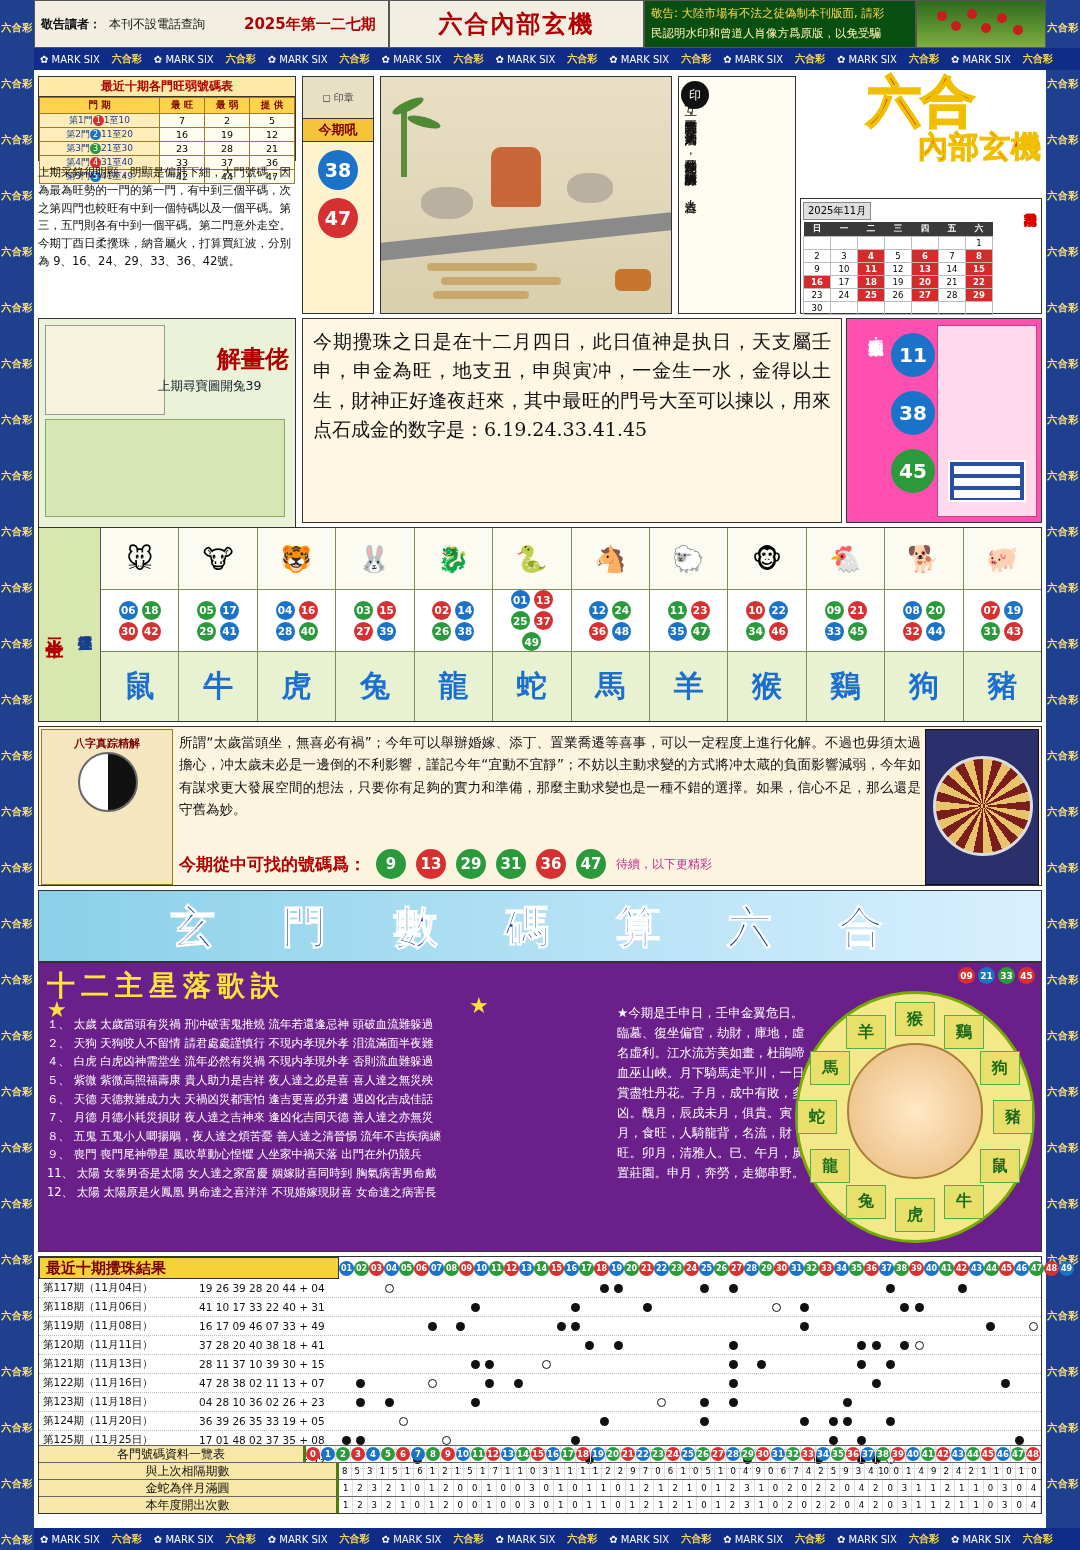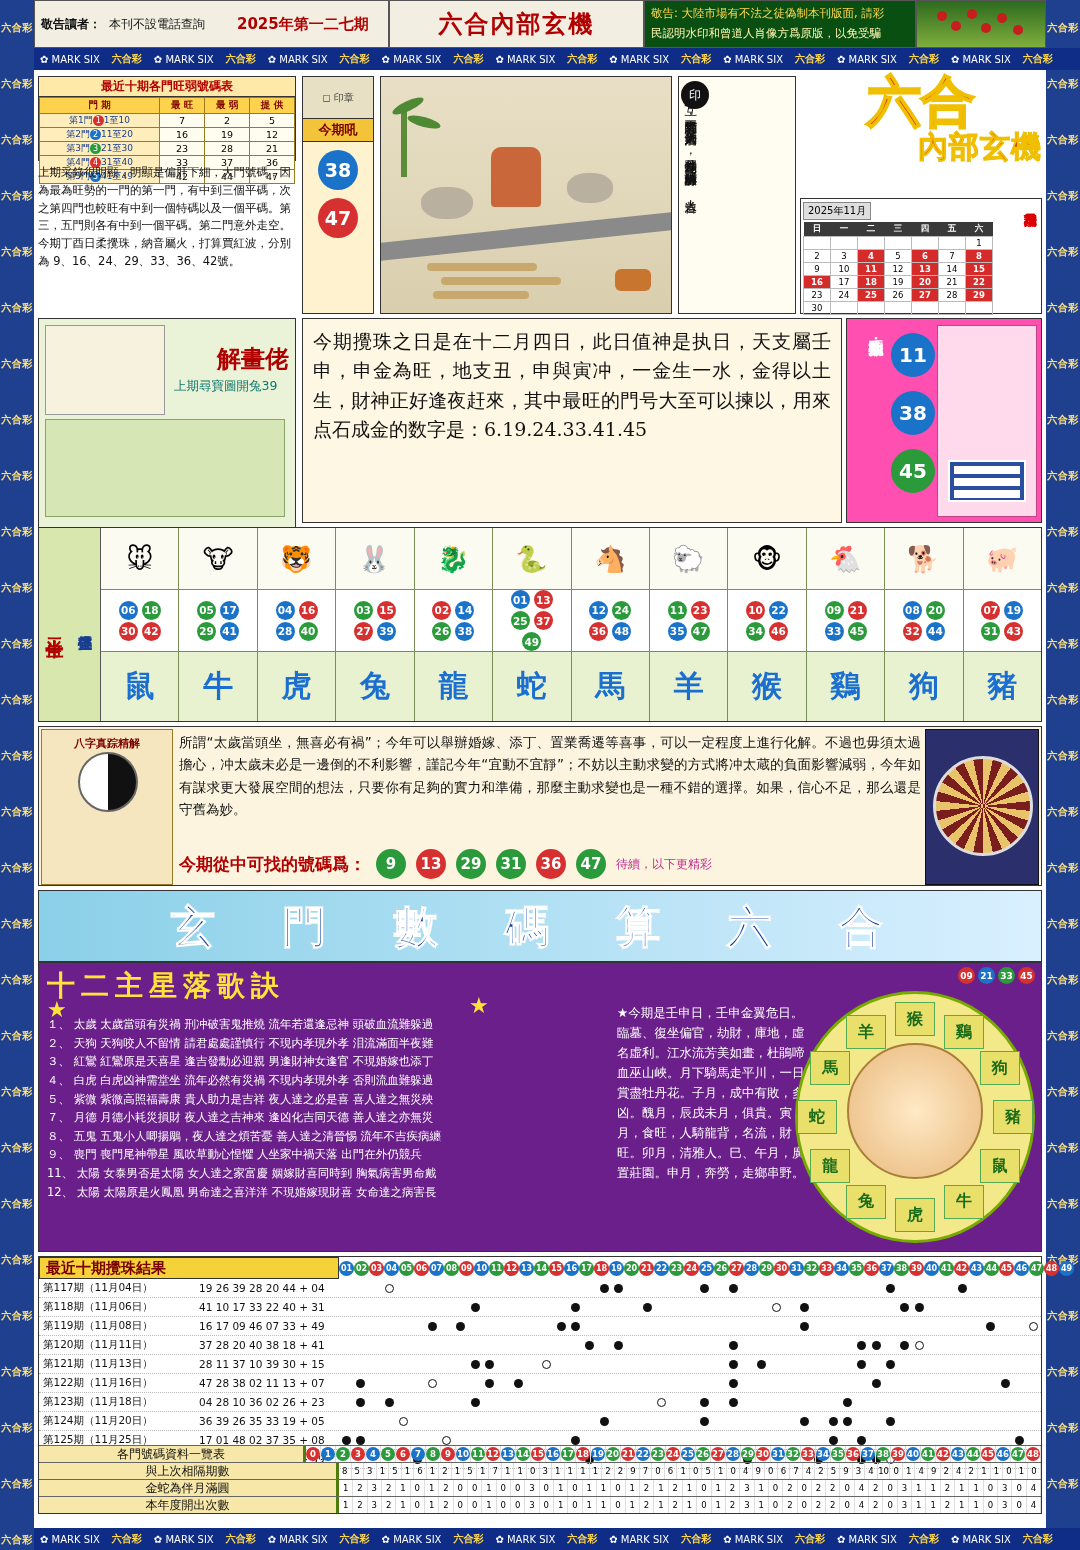--- a/index.html
+++ b/index.html
@@ -27,21 +27,21 @@
 
   .content { position:absolute; left:34px; right:34px; top:0; bottom:0; }
 
   
   .topbar { position:absolute; left:0; top:0; width:1012px; height:48px; display:flex; }
   .tb-left {
     width:355px; background:#f2efe2; border:1px solid #555; display:flex; align-items:center;
     padding-left:6px; font-size:12px; color:#111; gap:8px;
   }
   .tb-left .k { font-weight:bold; }
-  .tb-left .issue { color:#b00000; font-weight:bold; font-size:15px; margin-left:24px; }
+  .tb-left .issue { color:#b00000; font-weight:bold; font-size:15px; margin-left:31px; }
   .tb-mid {
     width:255px; background:#f2efe2; border:1px solid #555; display:flex; align-items:center;
     justify-content:center;
   }
   .tb-mid .title { font-size:24px; font-weight:bold; color:#b00000; letter-spacing:2px; }
   .tb-right {
     flex:1; background:#0a4f12; color:#ffd84d; border:1px solid #555;
     font-size:11.5px; line-height:1.7; padding:3px 6px;
   }
   .tb-right .ln2 { color:#fff6b0; }
@@ -106,21 +106,21 @@
   .cal .sel { background:#dedede; border:1px solid #888; font-size:10px; padding:1px 4px; margin:2px; display:inline-block; }
   .cal table { border-collapse:collapse; font-size:8.5px; width:190px; margin-left:2px; }
   .cal th { background:#3a3a3a; color:#fff; padding:1px 2px; }
   .cal td { border:1px solid #bbb; width:24px; height:12px; text-align:center; }
   .cal td.red { background:#d62b2b; color:#fff; font-weight:bold; }
   .cal .side { position:absolute; right:2px; top:4px; width:44px; writing-mode:vertical-rl; text-orientation:upright; color:#d00; font-size:13px; font-weight:bold; }
 
   
   .jie { left:4px; top:318px; width:258px; height:215px; background:#eaf3d8; }
   .jie .t { position:absolute; right:6px; top:24px; font-size:24px; font-weight:bold; color:#b00000; }
-  .jie .sub { position:absolute; right:6px; top:58px; width:115px; font-size:12.5px; color:#0f766e; line-height:1.5;}
+  .jie .sub { position:absolute; right:22px; top:58px; width:115px; font-size:12.5px; color:#0f172a; line-height:1.5;}
   .jie .scene { position:absolute; left:6px; top:6px; width:120px; height:90px; background:#f6f2dd; border:1px solid #999;}
   .jie .green { position:absolute; left:6px; top:100px; width:240px; height:98px; background:#d6e6b5; border:1px solid #8aa56a;}
 
   
   .read { left:268px; top:318px; width:540px; height:205px; background:#fdf7e3; }
   .read .p { writing-mode:horizontal-tb; font-size:19px; line-height:1.55; padding:8px 10px; color:#111; font-family:"DejaVu Serif","Liberation Serif",serif; text-align:justify;}
 
   
   .water { left:812px; top:318px; width:196px; height:205px; background:#ff4fb0; }
   .water .lbl { position:absolute; left:6px; top:10px; width:32px; writing-mode:vertical-rl; text-orientation:upright; font-size:15px; font-weight:bold; color:#fff; line-height:1.2;}
@@ -837,23 +837,23 @@
       <div class="star" style="left:430px;top:30px">★</div>
       <div class="dots" id="purpleDots">
           <span class="n" style="background: rgb(214, 48, 48);">09</span>
           <span class="n" style="background: rgb(26, 115, 200);">21</span>
           <span class="n" style="background: rgb(42, 154, 58);">33</span>
           <span class="n" style="background: rgb(214, 48, 48);">45</span>
         </div>
       <div class="list" id="purpleList">
           <div>１、 太歲  太歲當頭有災禍  刑冲破害鬼推燒  流年若還逢忌神  頭破血流難躲過</div>
           <div>２、 天狗  天狗咬人不留情  請君處處謹慎行  不現内孝現外孝  泪流滿面半夜難</div>
-          <div>３、 紅鸞  紅鸞原是天喜星  逢吉發勳必迎親  男逢財神女逢官  不現婚嫁也添丁</div>
           <div>４、 白虎  白虎凶神需堂坐  流年必然有災禍  不現内孝現外孝  否則流血難躲過</div>
           <div>５、 紫微  紫微高照福壽康  貴人助力是吉祥  夜人達之必是喜  喜人達之無災殃</div>
+          <div>６、 天德  天德救難成力大  天禍凶災都害怕  逢吉更喜必升遷  遇凶化吉成佳話</div>
           <div>７、 月德  月德小耗災損財  夜人達之吉神來  逢凶化吉同天德  善人達之亦無災</div>
           <div>８、 五鬼  五鬼小人唧揚鵰，夜人達之煩苦憂  善人達之清晉惕  流年不吉疾病纏</div>
           <div>９、 喪門  喪門尾神帶星  風吹草動心惶懼  人坐家中禍天落  出門在外仍競兵</div>
           <div>11、 太陽  女泰男否是太陽  女人達之家富慶  姻嫁財喜同時到  胸氣病害男命戴</div>
           <div>12、 太陽  太陽原是火鳳凰  男命達之喜洋洋  不現婚嫁現財喜  女命達之病害長</div>
         </div>
       <div class="mid">★今期是壬申日，壬申金翼危日。臨墓、復坐偏官，劫財，庫地，虛名虛利。江水流芳美如畫，杜鵑啼血巫山峽。月下騎馬走平川，一日賞盡牡丹花。子月，成中有敗，多凶。醜月，辰戌未月，俱貴。寅月，食旺，人騎龍背，名流，財旺。卯月，清雅人。巳、午月，廣置莊園。申月，奔勞，走鄉串野。</div>
       <div class="wheel2">
         <div class="ring"></div>
         <div class="inner"></div>

